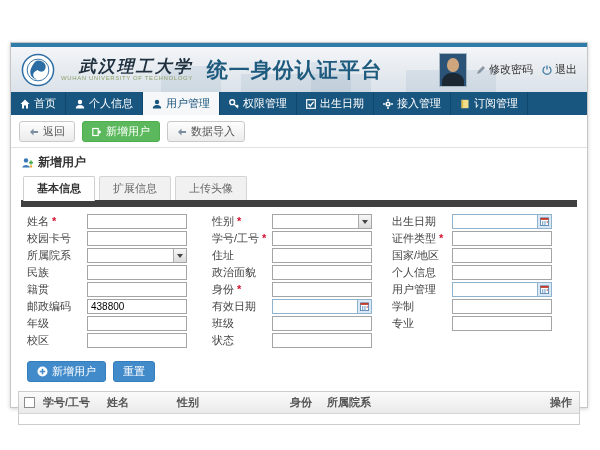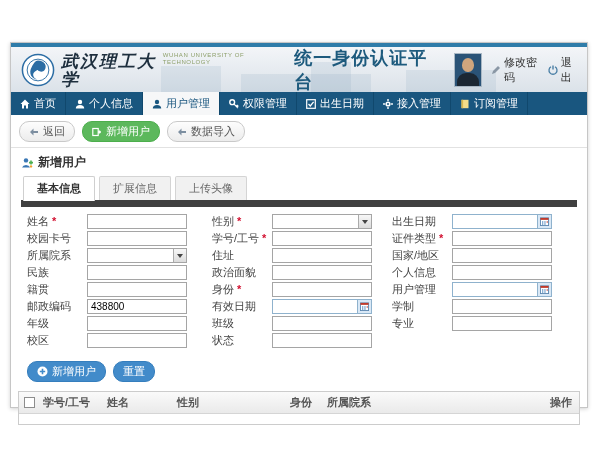--- a/index.html
+++ b/index.html
@@ -9,40 +9,40 @@
   .topline{height:4px;background:#2f7ca9;flex:none;}
 
   
   .hd{height:45px;flex:none;background:linear-gradient(#f3f5f8,#dbe2e9);position:relative;display:flex;align-items:center;padding:0 10px;overflow:hidden;}
   .bldg{position:absolute;bottom:0;background:rgba(130,160,185,.16);}
   .b1{left:150px;width:60px;height:26px;}
   .b2{left:230px;width:130px;height:18px;}
   .b3{left:300px;width:40px;height:30px;}
   .b4{left:395px;width:90px;height:22px;}
   .logo{width:34px;height:34px;flex:none;margin-right:6px;position:relative;z-index:1;}
-  .uni{display:flex;z-index:1;}
+  .uni{display:flex;flex-direction:column;z-index:1;align-items:flex-end;}
   .uni-cn{font-family:"DejaVu Serif",serif;font-style:italic;font-weight:bold;font-size:17px;color:#1e2f3e;letter-spacing:2px;line-height:18px;}
   .uni-en{font-size:6px;color:#8ea06b;letter-spacing:.6px;line-height:7px;}
-  .plat{font-size:18px;font-weight:bold;color:#1d5a7d;margin-left:14px;z-index:1;letter-spacing:1px;}
+  .plat{font-size:21px;font-weight:bold;color:#1d5a7d;margin-left:14px;z-index:1;letter-spacing:1px;}
   .userbox{margin-left:auto;display:flex;align-items:center;gap:9px;z-index:1;padding-left:24px;}
   .avatar{width:26px;height:32px;background:#2a5377;border:1px solid #a8b7c4;position:relative;overflow:hidden;flex:none;}
   .avatar:before{content:"";position:absolute;left:7px;top:4px;width:12px;height:14px;border-radius:50% 50% 46% 46%;background:#cfa57d;}
   .avatar:after{content:"";position:absolute;left:2px;top:19px;width:22px;height:14px;border-radius:9px 9px 0 0;background:#1b2733;}
   .hlink{display:flex;align-items:center;gap:3px;font-size:11px;color:#333;cursor:pointer;}
   .hlink svg{flex:none;}
 
   
   .nav{height:23px;flex:none;background:#19567f;display:flex;}
   .nitem{display:flex;align-items:center;gap:4px;padding:0 9px;color:#fff;font-size:11px;border-right:1px solid #10486d;cursor:pointer;white-space:nowrap;}
   .nitem.active{background:#f6f7f8;color:#19567f;}
   .nitem svg{flex:none;}
 
   
   .tbar{flex:none;padding:6px 8px 5px;display:flex;gap:7px;}
-  .btn{display:inline-flex;align-items:center;gap:4px;height:21px;padding:0 9px;font-size:11px;border-radius:10px;cursor:pointer;box-sizing:border-box;}
+  .btn{display:inline-flex;align-items:center;gap:4px;height:21px;padding:0 9px;font-size:11px;border-radius:3px;cursor:pointer;box-sizing:border-box;}
   .btn-lite{background:linear-gradient(#fdfdfd,#ececec);border:1px solid #c9c9c9;color:#555;}
   .btn-green{background:#5cb85c;border:1px solid #4cae4c;color:#fff;}
   .btn-blue{background:#428bca;border:1px solid #357ebd;color:#fff;}
   .hr{flex:none;border-top:1px solid #e2e2e2;margin:0;}
 
   
   .sect{flex:none;padding:6px 10px 3px;display:flex;align-items:center;gap:5px;font-size:12px;font-weight:bold;color:#333;}
   .tabstrip{flex:none;margin:2px 10px 0;border-bottom:7px solid #404040;display:flex;gap:4px;padding-left:2px;}
   .tab{font-size:11px;color:#666;background:#f1f1f1;border:1px solid #d4d4d4;border-bottom:none;padding:4px 13px;border-radius:2px 2px 0 0;cursor:pointer;}
   .tab.active{background:#fff;color:#333;font-weight:bold;margin-bottom:-1px;padding-bottom:5px;border-color:#cfcfcf;}

